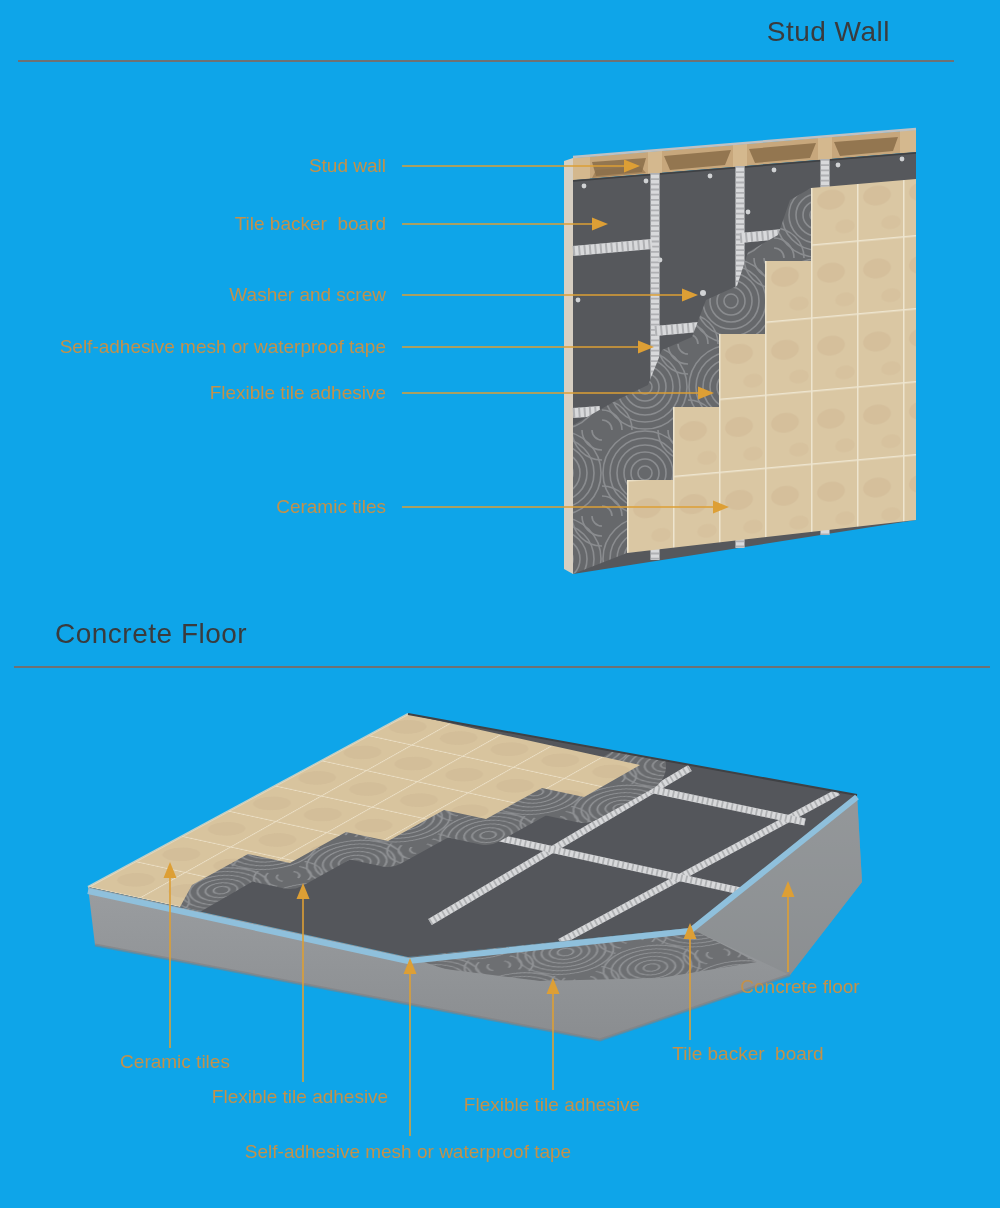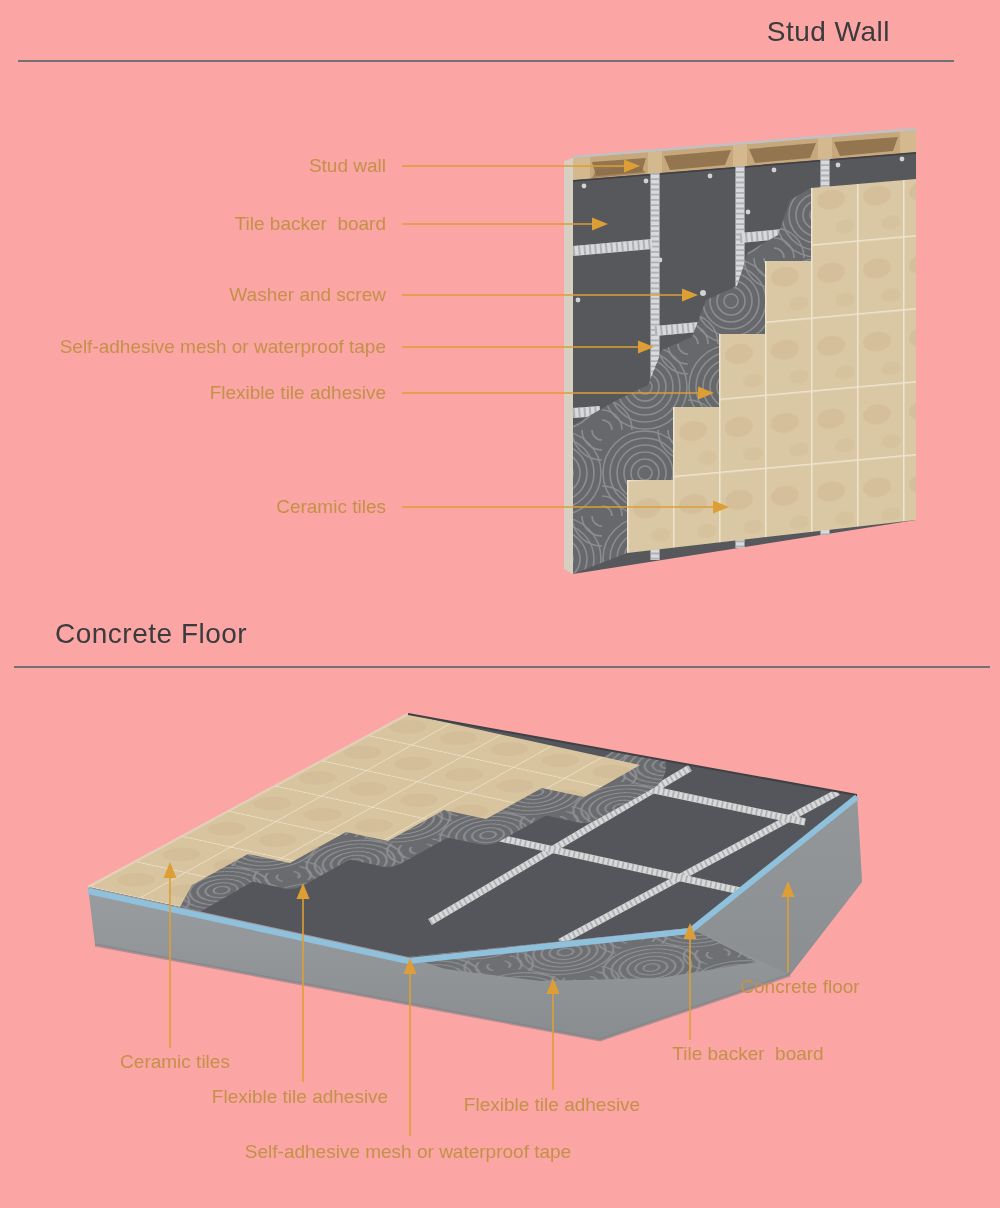--- a/index.html
+++ b/index.html
@@ -1,16 +1,16 @@
 <!DOCTYPE html>
 <html><head>
 <meta charset="utf-8">
 <style>
   html,body{margin:0;padding:0;background:#ffffff;}
-  #page{position:relative;width:1000px;height:1208px;background:#fca5a5;overflow:hidden;
+  #page{position:relative;width:1000px;height:1208px;background:#0ea5e9;overflow:hidden;
         font-family:"Liberation Sans", sans-serif;}
   .title{position:absolute;font-size:28px;color:#3A3B3D;letter-spacing:.5px;white-space:pre;}
   .rule{position:absolute;height:2px;background:#6F7173;}
   .diagram-svg{position:absolute;left:0;}
   text.lbl{font-family:"Liberation Sans",sans-serif;font-size:19px;fill:#C49149;white-space:pre;}
 </style>
 </head>
 <body>
 
 <div id="page">

